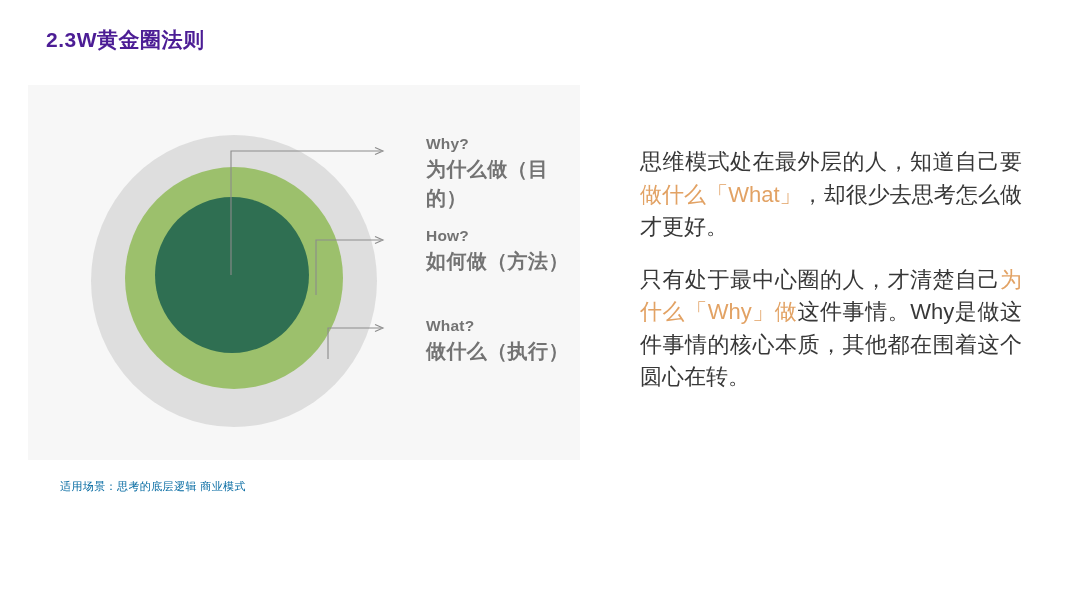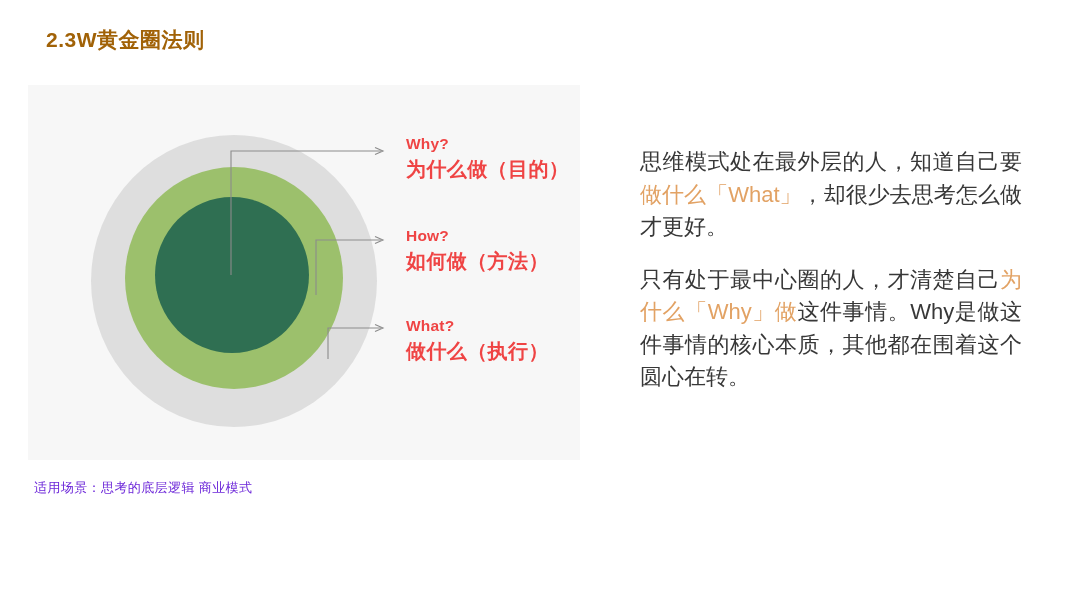--- a/index.html
+++ b/index.html
@@ -17,21 +17,21 @@
   }
 
   
   #title {
     position: absolute;
     left: 46px;
     top: 26px;
     font-size: 21px;
     font-weight: 700;
     letter-spacing: 0.5px;
-    color: #a16207;
+    color: #4c1d95;
     white-space: nowrap;
   }
 
   
   #diagram-panel {
     position: absolute;
     left: 28px;
     top: 85px;
     width: 552px;
     height: 375px;
@@ -59,22 +59,22 @@
   }
 
   #leaders {
     position: absolute;
     left: 0; top: 0;
     width: 552px; height: 375px;
   }
 
   .callout {
     position: absolute;
-    left: 378px;
-    color: #ef4444;
+    left: 398px;
+    color: #737373;
     line-height: 1.45;
   }
   .callout .en {
     font-size: 15.5px;
     font-weight: 700;
     letter-spacing: .2px;
   }
   .callout .cn {
     font-size: 20px;
     font-weight: 700;
@@ -97,24 +97,24 @@
     line-height: 1.48;
     color: #383838;
     text-align: justify;
   }
   #description p:last-child { margin-bottom: 8px; }
   #description .hl { color: #e2a264; }
 
   
   #footer {
     position: absolute;
-    left: 34px;
+    left: 60px;
     top: 478px;
-    color: #6d28d9;
-    font-size: 13px;
+    color: #0369a1;
+    font-size: 11px;
     line-height: 1.6;
     letter-spacing: .4px;
   }
   #footer div { white-space: nowrap; }
 </style>
 </head>
 <body>
 
 <div id="slide">
 

